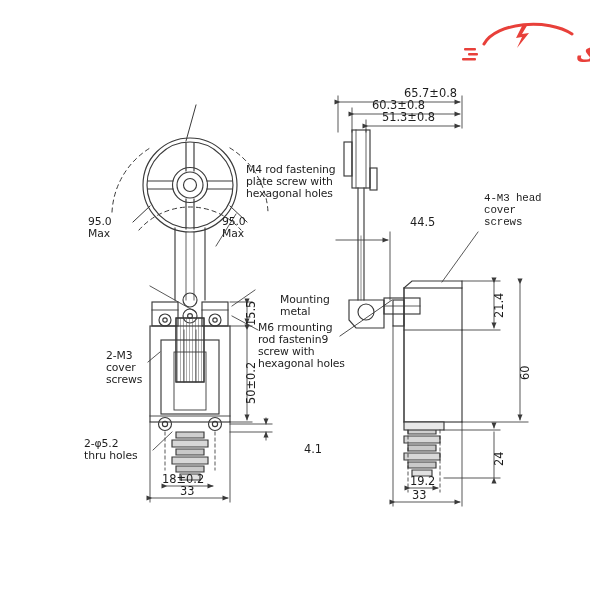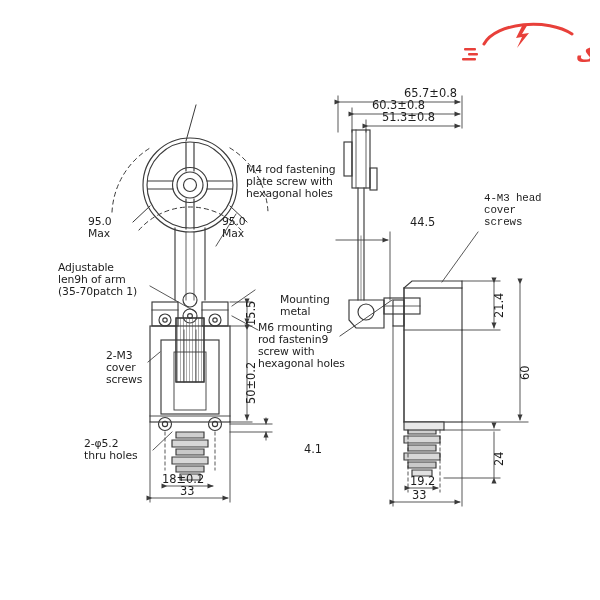--- a/index.html
+++ b/index.html
@@ -242,23 +242,20 @@
 
   <div class="lbl t11" style="left:246px;top:164px;">M4 rod fastening
 plate screw with
 hexagonal holes</div>
 
   <div class="lbl t11" style="left:88px;top:216px;">95.0
 Max</div>
   <div class="lbl t11" style="left:222px;top:216px;">95.0
 Max</div>
 
-  <div class="lbl t11" style="left:58px;top:262px;">Adjustable
-len9h of arm
-(35-70patch 1)</div>
 
 
   <div class="lbl t11" style="left:280px;top:294px;">Mounting
 metal</div>
 
   <div class="lbl t11" style="left:258px;top:322px;">M6 rmounting
 rod fastenin9
 screw with
 hexagonal holes</div>
 

